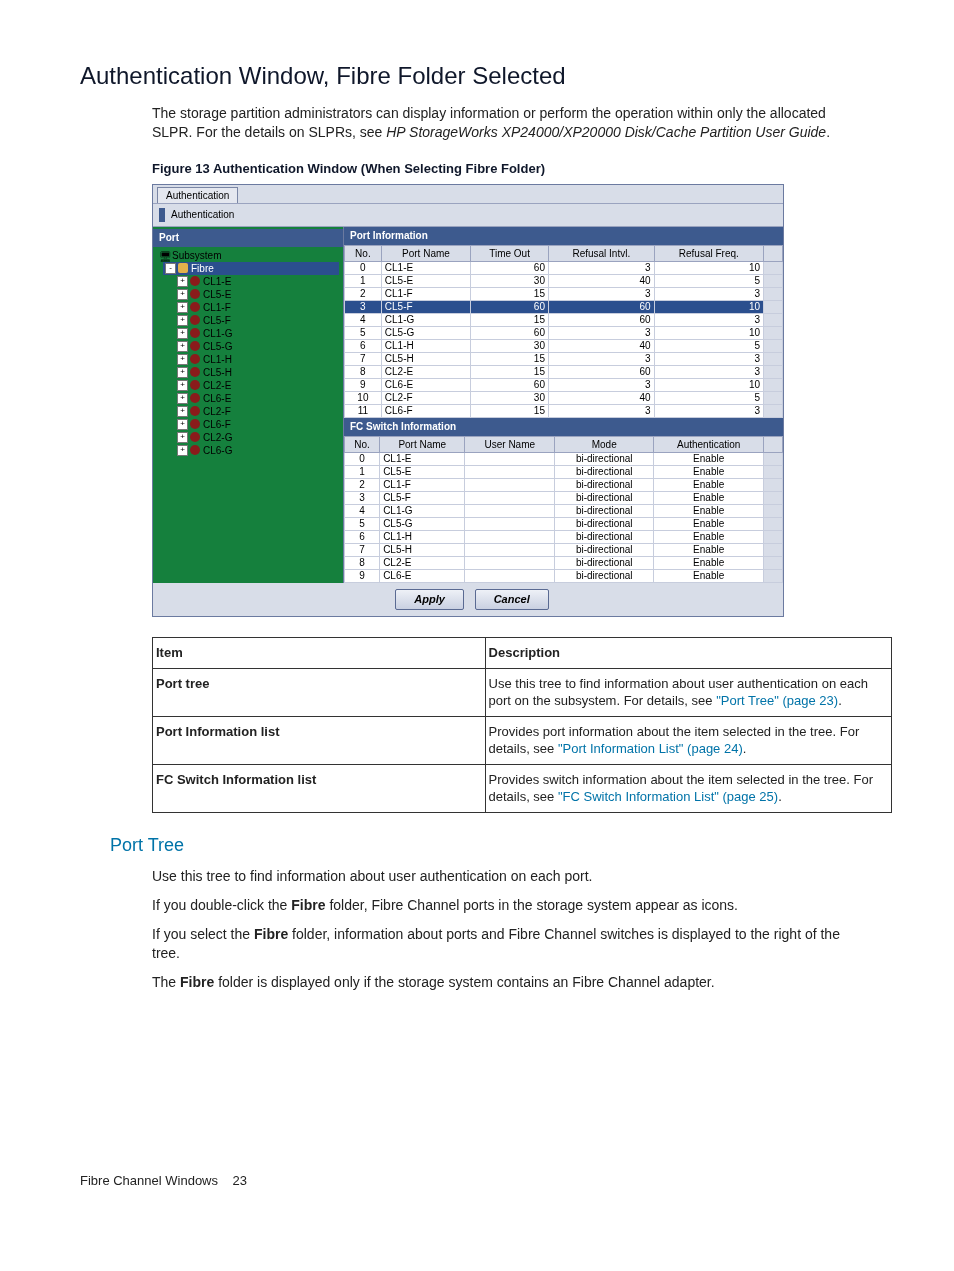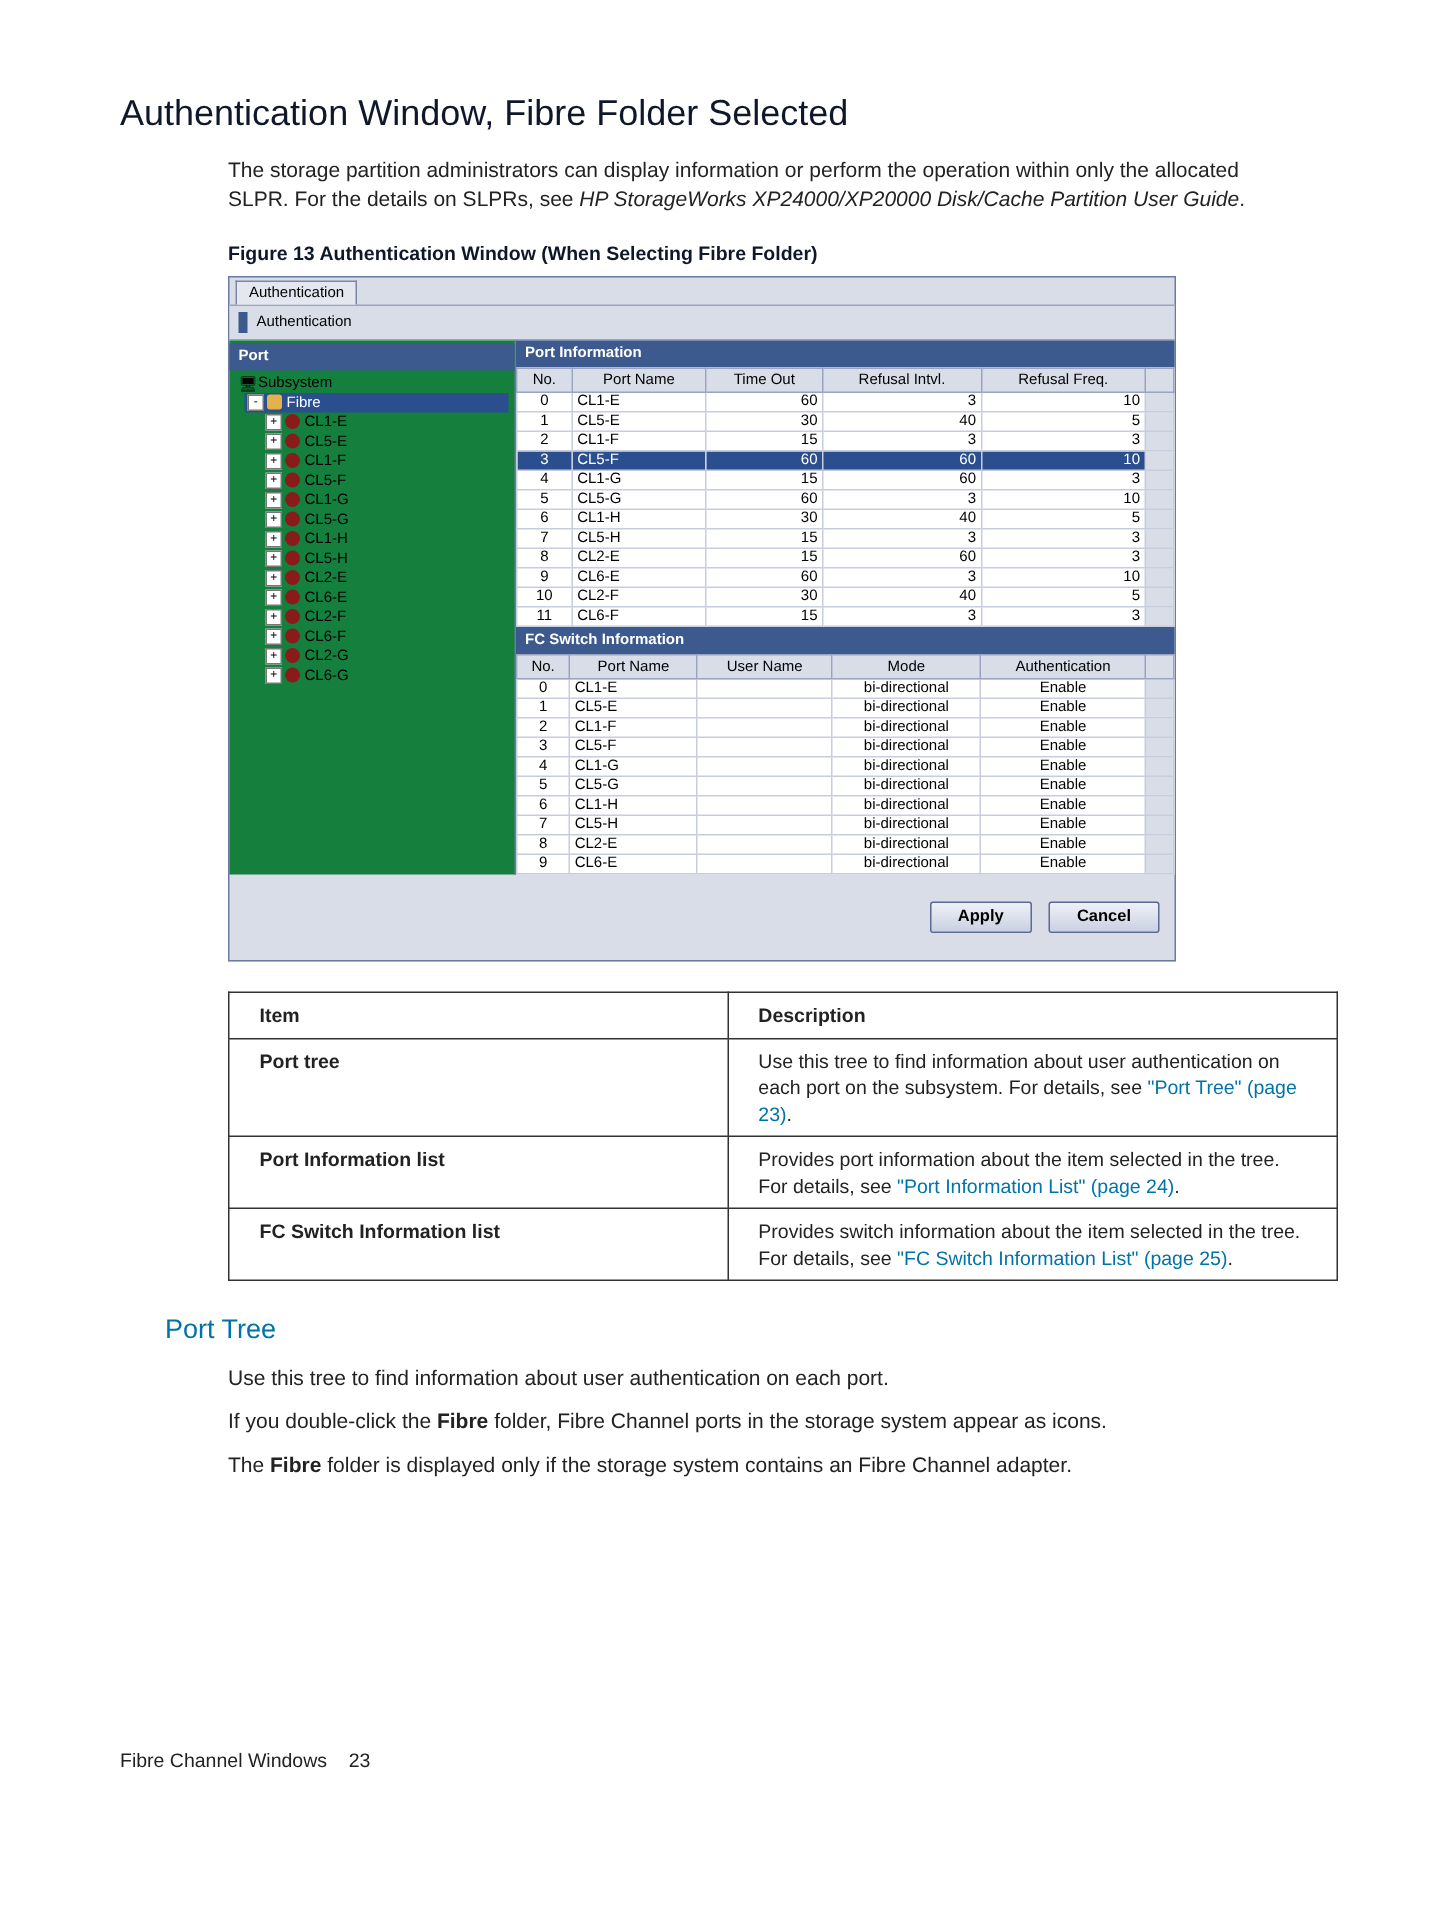--- a/index.html
+++ b/index.html
@@ -113,21 +113,21 @@
   table.grid td {
     border: 1px solid #c7cddd;
     padding: 0 3px;
     line-height: 12px;
   }
   tr.selrow td { background: #2b4f8e; color: #fff; }
   .num { text-align: right; }
   .ctr { text-align: center; }
   .scrollcell { width:12px; background:#d8dde8!important; }
 
-  .btn-row { text-align: right; padding: 18px 10px; }
+  .btn-row { text-align: center; padding: 6px 10px; font-style: italic; }
   .winbtn {
     display:inline-block;
     border:1px solid #5a6a92;
     background: linear-gradient(#eef1f7,#c9d0e1);
     padding: 2px 18px;
     font-size: 11px;
     font-weight: bold;
     margin-left: 8px;
     border-radius: 2px;
   }
@@ -136,21 +136,21 @@
   table.desc {
     margin: 20px 0 0 72px;
     width: 740px;
     border-collapse: collapse;
     font-size: 13px;
   }
   table.desc th, table.desc td {
     border: 1px solid #333;
     text-align: left;
     vertical-align: top;
-    padding: 6px 20px;
+    padding: 6px 3px;
   }
   table.desc th { font-weight: bold; }
   a.xref { color: #0073a8; text-decoration: none; }
 
   .footer {
     position: relative;
     margin-top: 180px;
     font-size: 13px;
     padding-right: 10px;
   }
@@ -501,19 +501,22 @@
     </tbody>
 </table>
 
 <h2 class="sub" style="margin-left:30px;">Port Tree</h2>
 <div class="indent">
   <p>Use this tree to find information about user authentication on each port.</p>
   <p>
     <span>If you double-click the </span><b>Fibre</b><span> folder, Fibre Channel ports in the storage system appear as icons.</span>
   </p>
   <p>
+    <span>If you select the </span><b>Fibre</b><span> folder, information about ports and Fibre Channel switches is displayed to the right of the tree.</span>
+  </p>
+  <p>
     <span>The </span><b>Fibre</b><span> folder is displayed only if the storage system contains an Fibre Channel adapter.</span>
   </p>
 </div>
 
 <div class="footer">
   <span>Fibre Channel Windows</span>&nbsp;&nbsp;&nbsp;&nbsp;<span>23</span>
 </div>
 
 </body></html>

